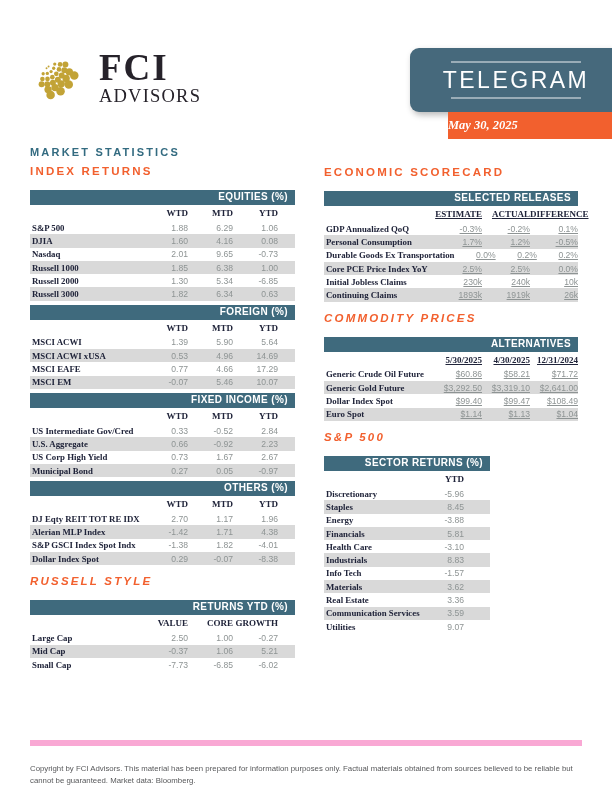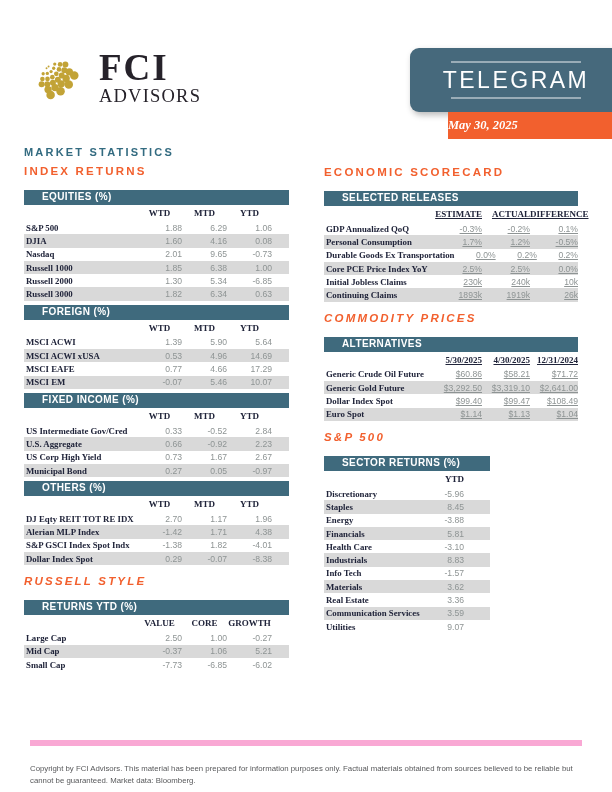--- a/index.html
+++ b/index.html
@@ -17,37 +17,37 @@
         border-radius:9px;box-shadow:2px 3px 6px rgba(0,0,0,.28);
         display:flex;flex-direction:column;justify-content:center;align-items:center;gap:5px;}
   .telegram-line{width:130px;height:2px;background:rgba(255,255,255,.45);}
   .telegram-title{color:#fff;font:400 23px/24px "Liberation Sans",sans-serif;letter-spacing:2.5px;}
 
   .date-band{position:absolute;left:448px;top:112px;width:164px;height:27px;background:var(--orange);
         display:flex;align-items:center;justify-content:flex-start;padding-right:17px;box-sizing:border-box;}
   .date-text{color:#fff;font:700 italic 12.5px "Liberation Serif",serif;}
 
   
-  .col-left{position:absolute;left:24px;top:146px;width:265px;}
+  .col-left{position:absolute;left:30px;top:146px;width:265px;}
   .col-right{position:absolute;left:324px;top:166px;width:254px;}
 
   .kicker{color:#336B80;font:700 11px "Liberation Sans",sans-serif;letter-spacing:2.2px;margin-bottom:7px;}
   .sec-title{color:var(--orange);font:700 11.5px "Liberation Sans",sans-serif;letter-spacing:2.2px;margin-bottom:13px;}
   .sec-title.mt{margin-top:10px;font-style:italic;}
 
   
   .table{margin-bottom:4px;}
   .tbar{background:var(--teal);color:#fff;font:700 10px/12px "Liberation Sans",sans-serif;
-        letter-spacing:.4px;padding:1px 18px 2px;}
+        letter-spacing:.4px;padding:1px 7px 2px;text-align:right;}
   .thead{display:flex;align-items:flex-end;padding:4px 17px 3px 2px;height:16px;box-sizing:border-box;}
   .row{display:flex;align-items:center;height:13.3px;padding:0 17px 0 2px;}
   .tbody .row:nth-child(even){background:var(--stripe);}
   .lbl{flex:1;font:700 8.8px "Liberation Serif",serif;color:var(--ink);white-space:nowrap;}
   .colv{width:45px;text-align:right;font:400 8.6px "Liberation Sans",sans-serif;color:var(--num);}
-  .thead .colv{font:700 9px "Liberation Serif",serif;color:var(--ink);text-align:center;}
+  .thead .colv{font:700 9px "Liberation Serif",serif;color:var(--ink);}
   
   .t-center .thead,.t-center .row{padding-right:0;}
   .t-center .colv{width:48px;text-align:right;text-decoration:underline;}
   
   .t-sector{width:166px;}
   .t-sector .thead,.t-sector .row{padding-right:0;}
   .t-sector .colv{width:58px;box-sizing:border-box;padding-right:26px;text-align:right;}
 
   
   .footer{position:absolute;left:30px;top:740px;width:552px;border-top:6px solid #f9a8d4;padding-top:17px;

